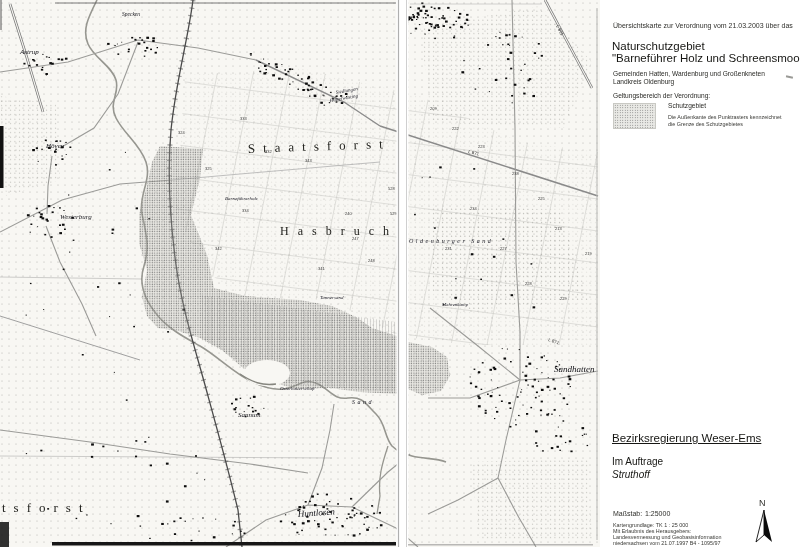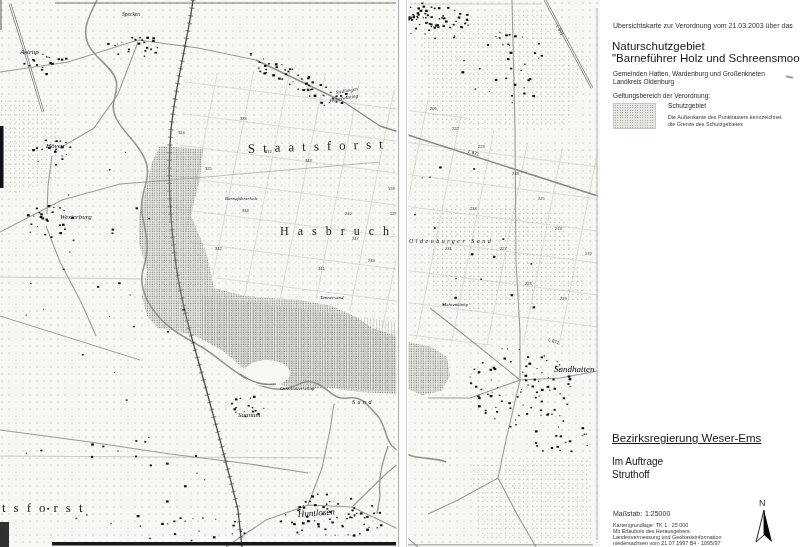--- a/index.html
+++ b/index.html
@@ -750,21 +750,21 @@
     <div class="t-sm" style="left:13px;top:54px;">Gemeinden Hatten, Wardenburg und Großenkneten</div>
     <div class="t-sm" style="left:13px;top:62px;">Landkreis Oldenburg</div>
     <div class="t-sm" style="left:13px;top:76px;">Geltungsbereich der Verordnung:</div>
     <div class="legend-swatch"></div>
     <div class="t-sm" style="left:68px;top:86px;">Schutzgebiet</div>
     <div class="t-xs" style="left:68px;top:98px;">Die Außenkante des Punktrasters kennzeichnet</div>
     <div class="t-xs" style="left:68px;top:105px;">die Grenze des Schutzgebietes</div>
 
     <div class="t-title" style="left:12px;top:416px;text-decoration:underline;">Bezirksregierung Weser-Ems</div>
     <div class="t-md" style="left:12px;top:440px;">Im Auftrage</div>
-    <div class="t-md" style="left:12px;top:453px;">Struthoff</div>
+    <div class="t-md" style="left:12px;top:453px;font-style:italic;">Struthoff</div>
 
     <div class="t-h" style="left:13px;top:494px;">Maßstab:</div>
     <div class="t-h" style="left:45px;top:494px;">1:25000</div>
     <div class="t-xs" style="left:13px;top:506px;">Kartengrundlage:  TK 1 : 25 000</div>
     <div class="t-xs" style="left:13px;top:512px;">Mit Erlaubnis des Herausgebers:</div>
     <div class="t-xs" style="left:13px;top:518px;">Landesvermessung und Geobasisinformation</div>
     <div class="t-xs" style="left:13px;top:524px;">niedersachsen vom 21.07.1997  B4 - 1095/97</div>
 
     <div class="t-h" style="left:159px;top:482px;font-size:9px;">N</div>
     <svg width="26" height="40" style="position:absolute;left:151px;top:492px;">

